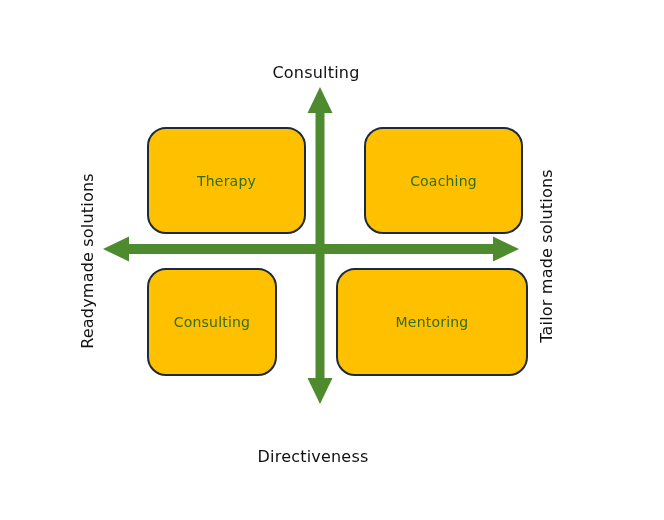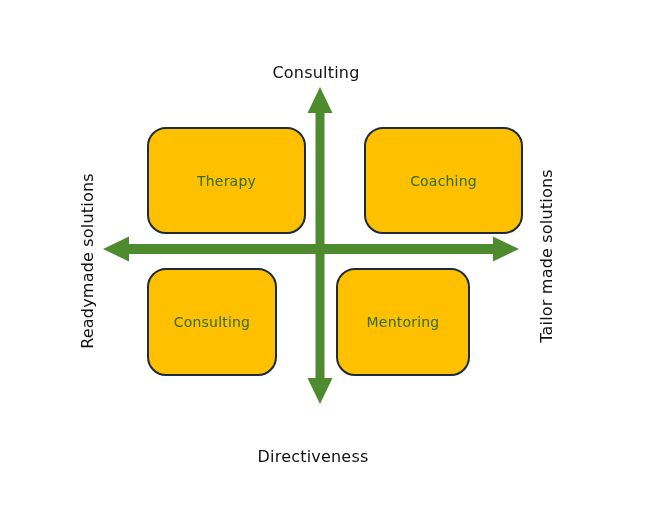--- a/index.html
+++ b/index.html
@@ -35,21 +35,21 @@
     display: flex; align-items: center; justify-content: center;
   }
   .qbox .qlabel {
     color: var(--label-green);
     font-size: 14px;
     letter-spacing: 0.2px;
   }
   .qbox.tl { left: 147px; top: 127px; width: 159px; height: 107px; }
   .qbox.tr { left: 336px; top: 127px; width: 159px; height: 107px; margin-left: 28px; }
   .qbox.bl { left: 147px; top: 268px; width: 130px; height: 108px; }
-  .qbox.br { left: 336px; top: 268px; width: 134px; height: 108px; }
+  .qbox.br { left: 336px; top: 268px; width: 192px; height: 108px; }
   .axis-label {
     position: absolute;
     color: var(--axis-text);
     font-size: 16px;
     white-space: nowrap;
     letter-spacing: 0.2px;
   }
   .axis-label.top    { left: 316px; top: 72px;  transform: translate(-50%, -50%); }
   .axis-label.bottom { left: 313px; top: 456px; transform: translate(-50%, -50%); }
   .axis-label.left   { left: 87px;  top: 261px; transform: translate(-50%, -50%) rotate(-90deg); }

